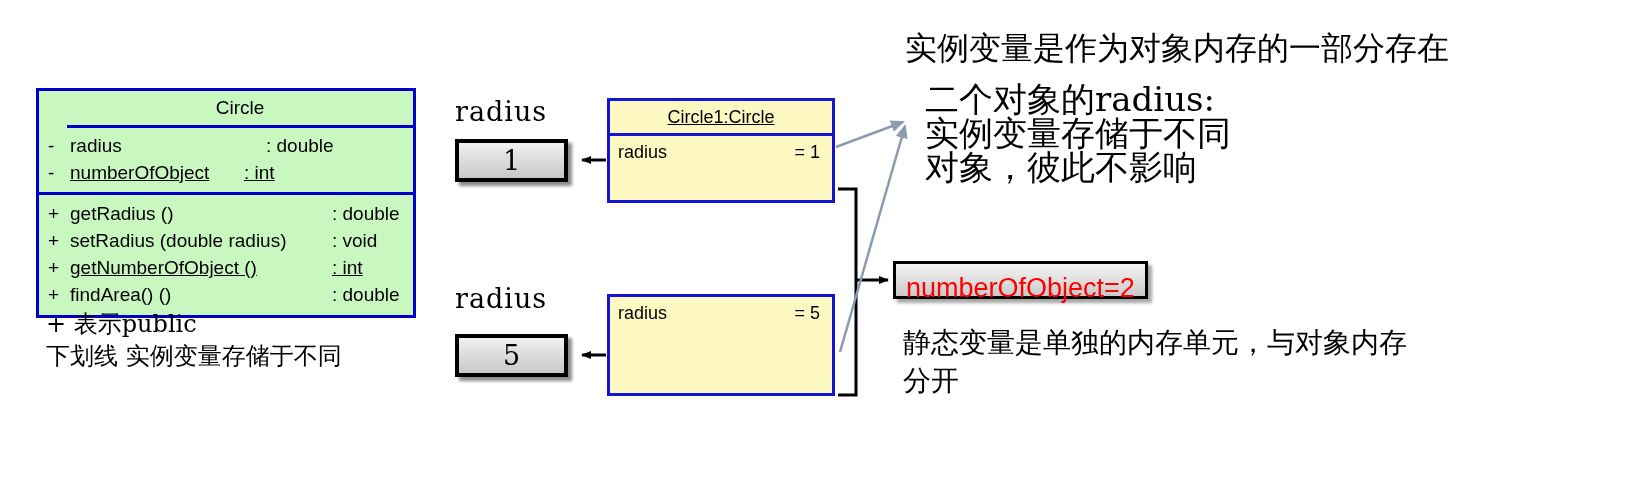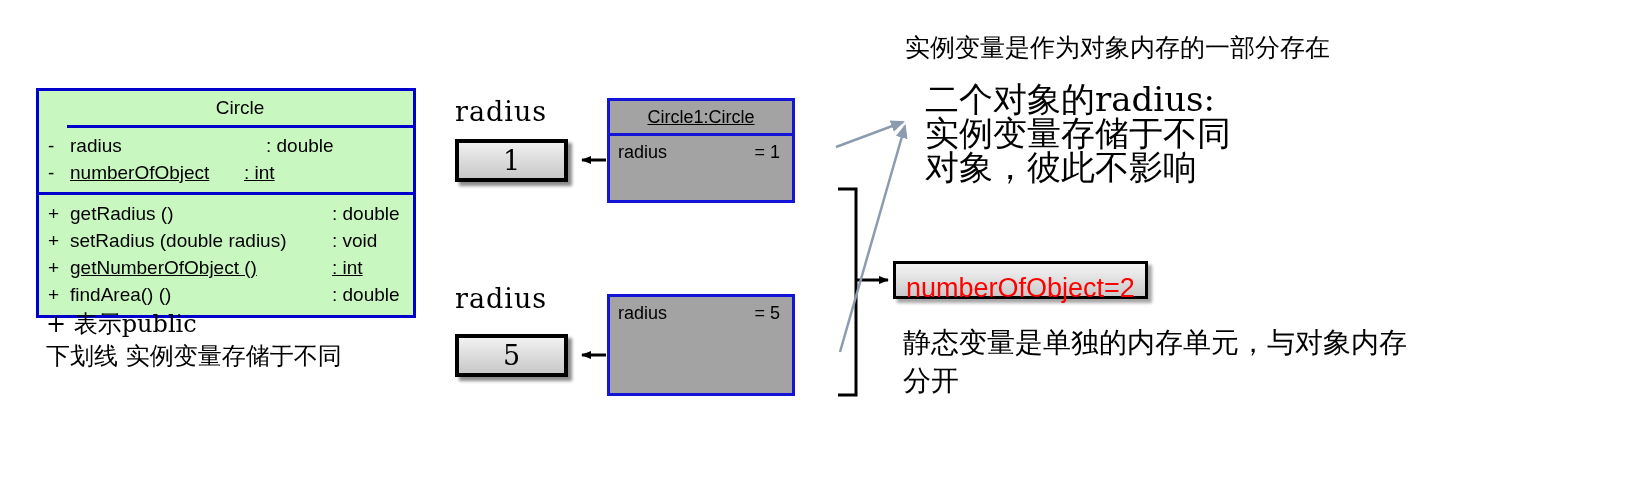--- a/index.html
+++ b/index.html
@@ -110,22 +110,22 @@
     font-size: 27px;
     line-height: 35px;
     text-align: center;
   }
   #memory-cell-1 { left: 455px; top: 139px; }
   #memory-cell-2 { left: 455px; top: 334px; }
 
   
   .object-box {
     position: absolute;
-    width: 188px;
-    background: #a3a3a3;
+    width: 228px;
+    background: #fef9c3;
     border: 3px solid #1414d6;
     box-sizing: border-box;
   }
   #object-box-1 { left: 607px; top: 98px; height: 105px; }
   #object-box-2 { left: 607px; top: 294px; height: 102px; }
   .object-header {
     height: 32px;
     line-height: 32px;
     text-align: center;
     font-size: 18px;
@@ -159,21 +159,21 @@
 
   
   .annotation {
     position: absolute;
     font-family: "DejaVu Serif", "Liberation Serif", serif;
     white-space: pre;
   }
   #note-instance-heading {
     left: 905px;
     top: 28px;
-    font-size: 25px;
+    font-size: 32px;
     line-height: 40px;
   }
   #note-instance-body {
     left: 925px;
     top: 82px;
     font-size: 34px;
     line-height: 34px;
   }
   #note-static-body {
     left: 903px;

